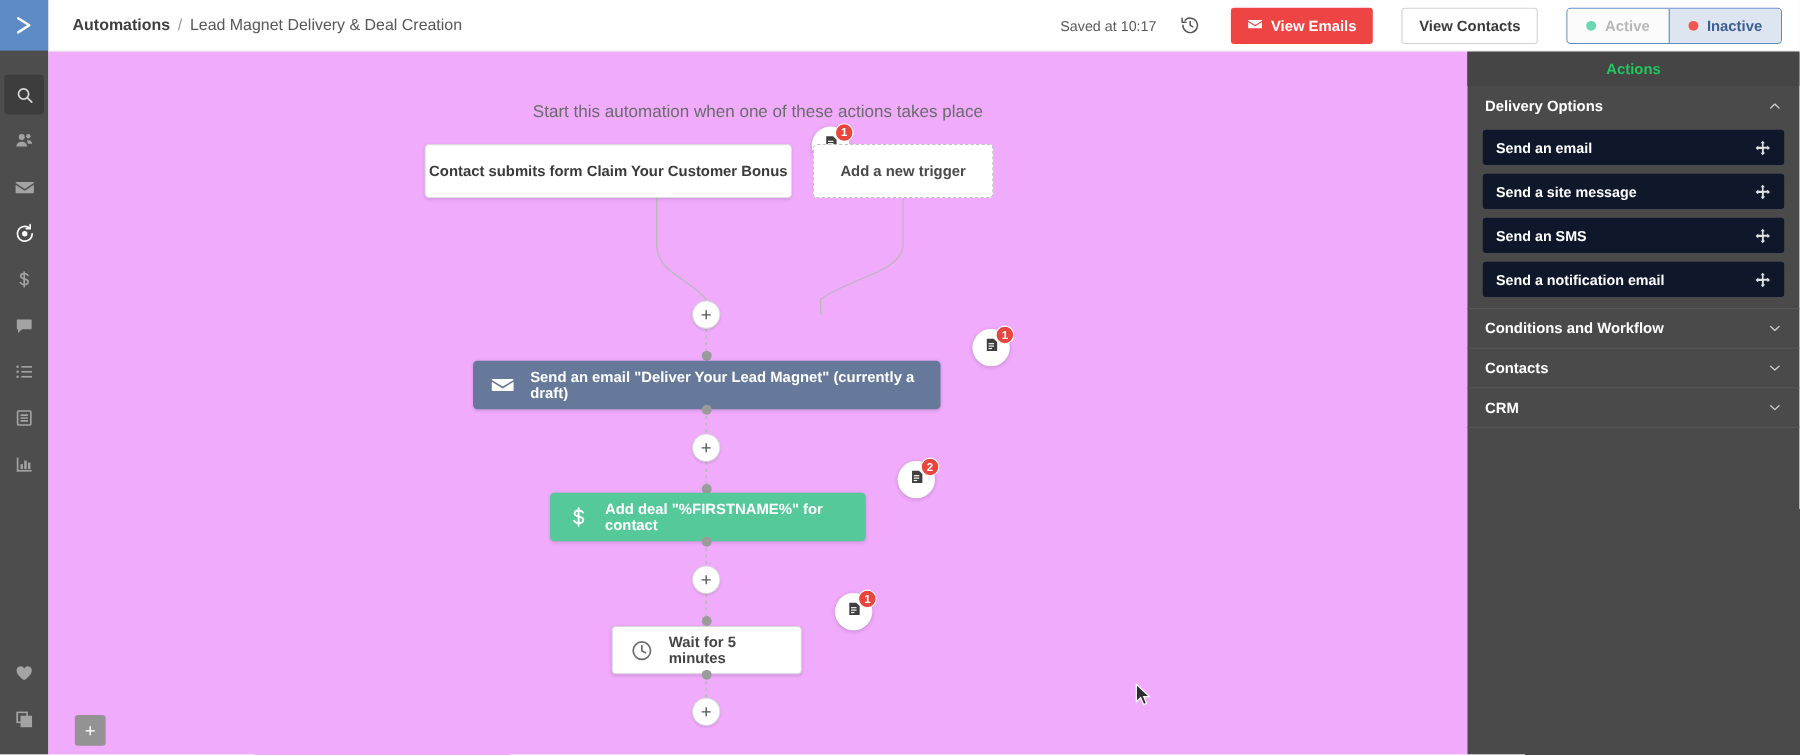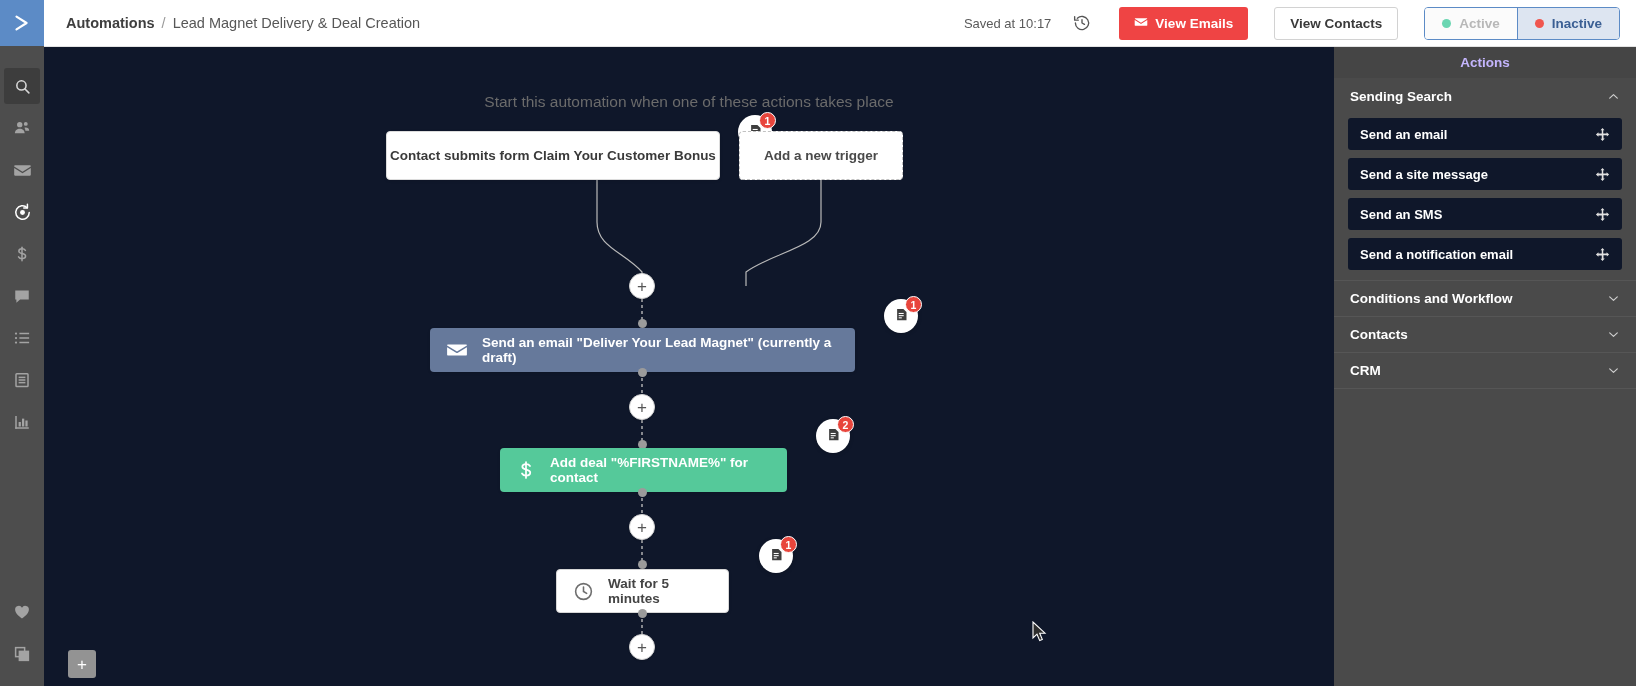--- a/index.html
+++ b/index.html
@@ -73,21 +73,21 @@
   }
   #tgl-active { background: #fbfbfb; color: #b8b8b8; }
   #tgl-inactive { background: #dde5f1; color: #3b5f94; border-left: 1px solid #5c8bc6; }
   .dot { width: 9px; height: 9px; border-radius: 50%; display: inline-block; }
   #dot-active { background: #6bd6b2; }
   #dot-inactive { background: #f0564f; }
 
   
   #canvas {
     position: absolute; left: 44px; top: 47px; right: 302px; bottom: 0;
-    background: #0f172a; overflow: hidden;
+    background: #f0abfc; overflow: hidden;
   }
   #canvas-svg { position: absolute; left: 0; top: 0; }
 
   .hint {
     position: absolute; left: 0; right: 0; top: 46px; text-align: center;
     font-size: 15.5px; color: #6b6b6b;
   }
 
   .node { position: absolute; }
 
@@ -148,21 +148,21 @@
 
   #cursor { position: absolute; left: 988px; top: 574px; pointer-events: none; }
 
   
   #actions-panel {
     position: absolute; right: 0; top: 47px; width: 302px; bottom: 0;
     background: #4a4a4a; display: flex; flex-direction: column;
   }
   #panel-title {
     height: 31px; display: flex; align-items: center; justify-content: center;
-    color: #c4b5fd; font-size: 13.5px; font-weight: bold; background: #454545;
+    color: #22c55e; font-size: 13.5px; font-weight: bold; background: #454545;
   }
   #search-row { padding: 8px 14px 10px 14px; }
   #search-box {
     height: 28px; background: #3f3f3f; border-radius: 3px;
     display: flex; align-items: center; gap: 8px; padding: 0 10px;
   }
   #search-box .sicon { color: #b9b9b9; display: flex; }
   #search-input {
     flex: 1; background: transparent; border: none; outline: none;
     color: #dcdcdc; font-size: 13px; font-family: "Liberation Sans", sans-serif;
@@ -488,21 +488,21 @@
           <path d="M1,1 L1,17 L5,13.2 L7.7,19.6 L10.3,18.4 L7.7,12.2 L13,12.2 Z" fill="#2d2d2d" stroke="#fff" stroke-width="1.1"></path>
         </svg>
     </div>
   </div>
 
   <div id="actions-panel">
     <div id="panel-title">Actions</div>
 
 
     <div class="grp-header" style="border-top:none;">
-      <span>Sending Search</span>
+      <span>Delivery Options</span>
       <span class="chev">
         <svg width="13" height="13" viewBox="0 0 24 24" fill="none" stroke="currentColor" stroke-width="2.2" stroke-linecap="round" stroke-linejoin="round">
             <polyline points="5,15 12,8.5 19,15"></polyline>
           </svg>
       </span>
     </div>
     <div class="grp-body">
       <div class="act-item">
         <span>Send an email</span>
         <span class="drag">

